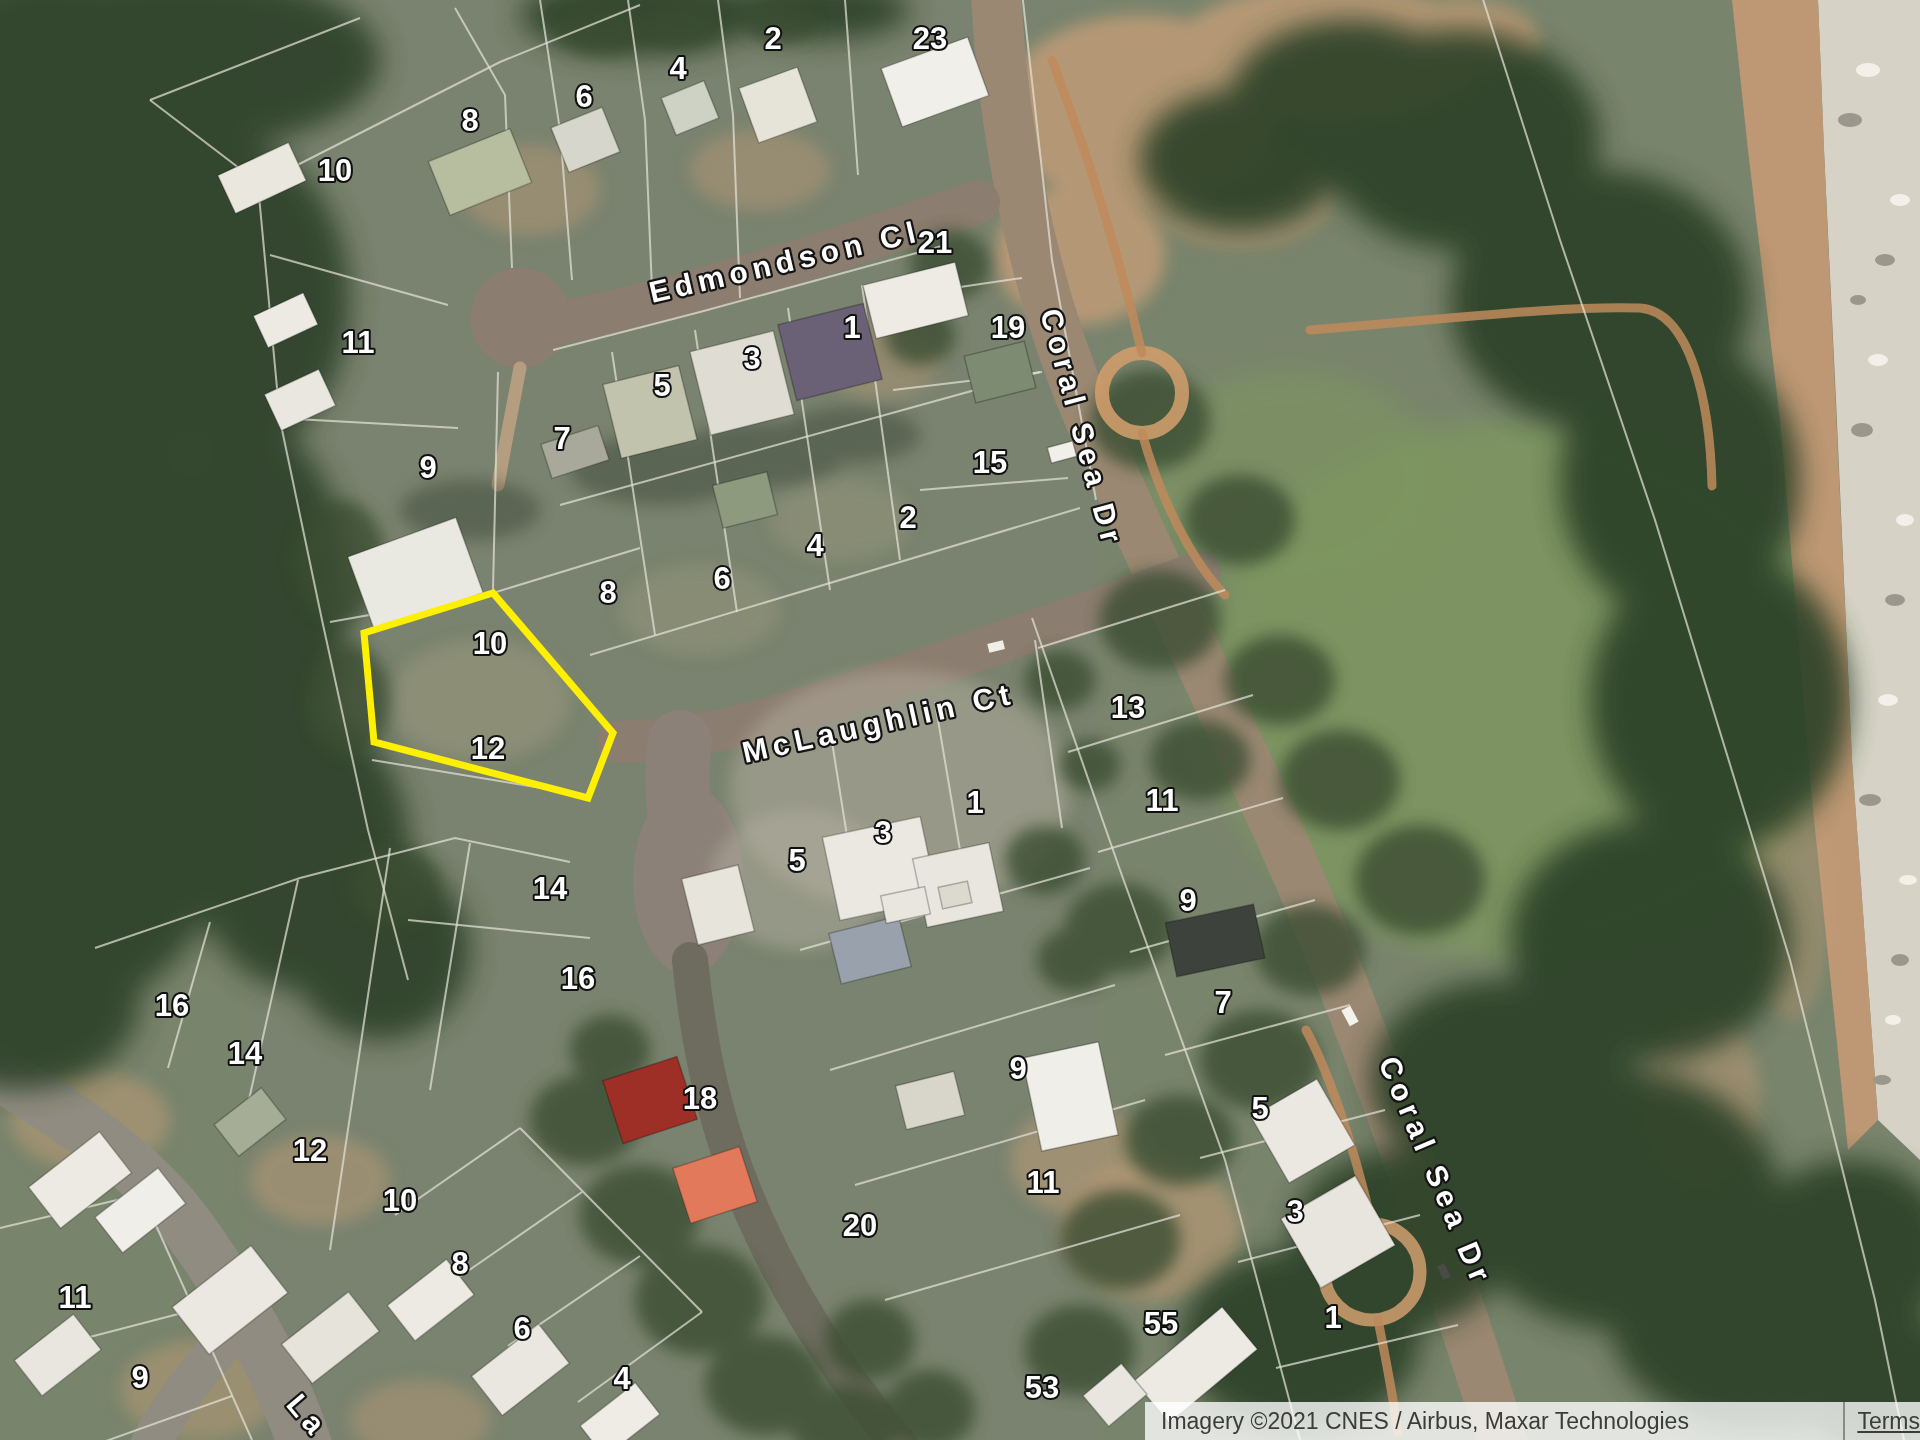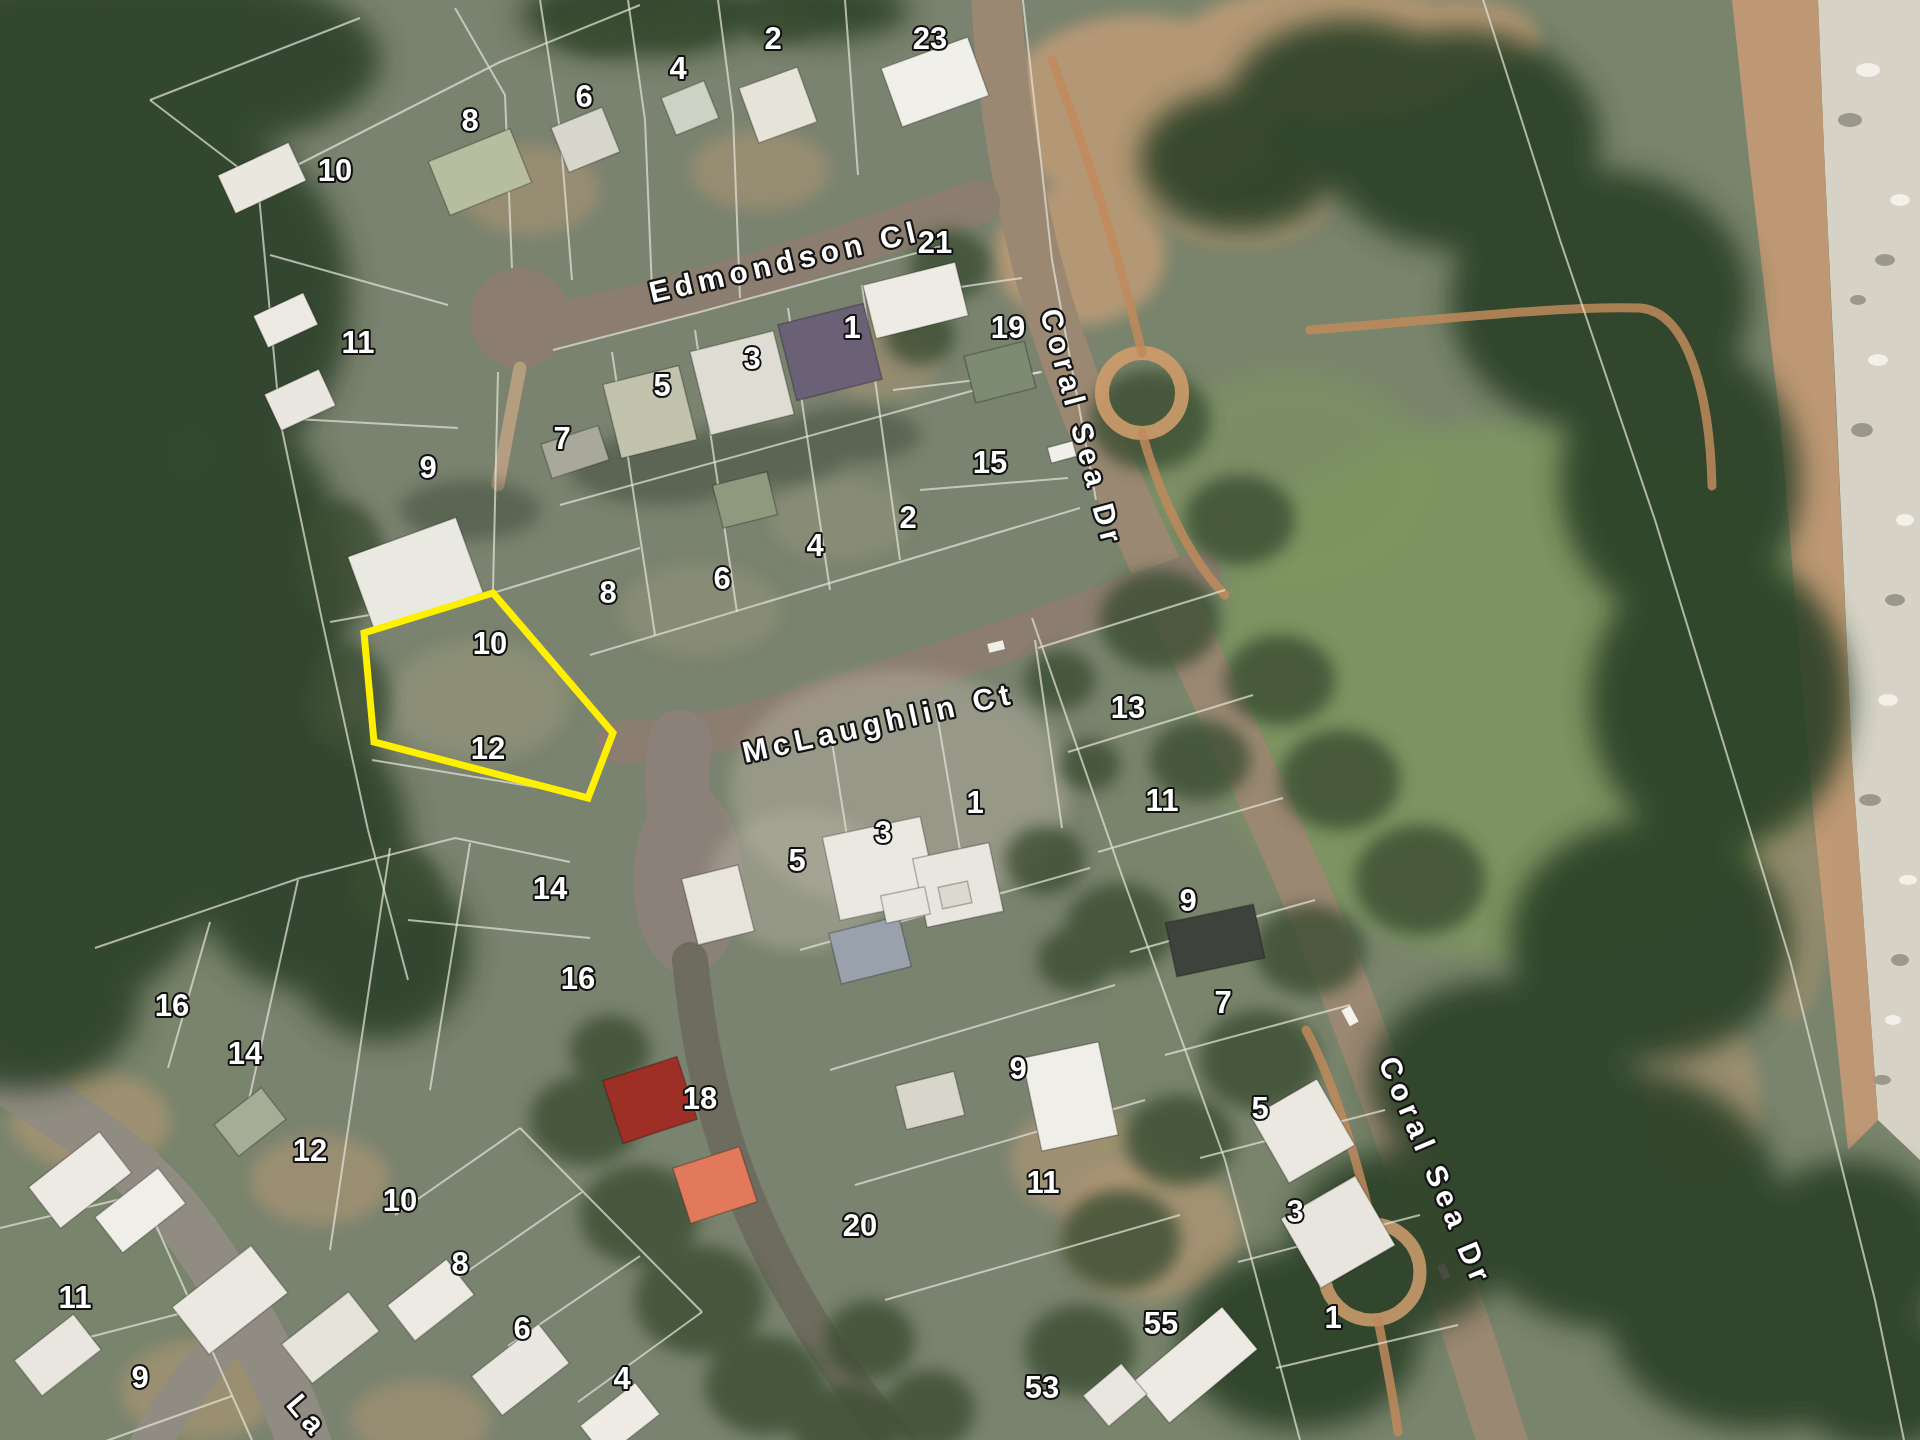--- a/index.html
+++ b/index.html
@@ -351,13 +351,18 @@
         <text class="lot-label" x="460" y="1274">8</text>
         <text class="lot-label" x="522" y="1339">6</text>
         <text class="lot-label" x="622" y="1389">4</text>
         <text class="lot-label" x="75" y="1308">11</text>
         <text class="lot-label" x="140" y="1388">9</text>
         <text class="lot-label" x="1161" y="1334">55</text>
         <text class="lot-label" x="1042" y="1398">53</text>
       </g>
   </svg>
 
+  <div id="attribution-bar">
+    <span id="attribution-text">Imagery ©2021 CNES / Airbus, Maxar Technologies</span>
+    <span id="attribution-divider"></span>
+    <a id="terms-link" href="#">Terms</a>
+  </div>
 </div>
 
 </body></html>

